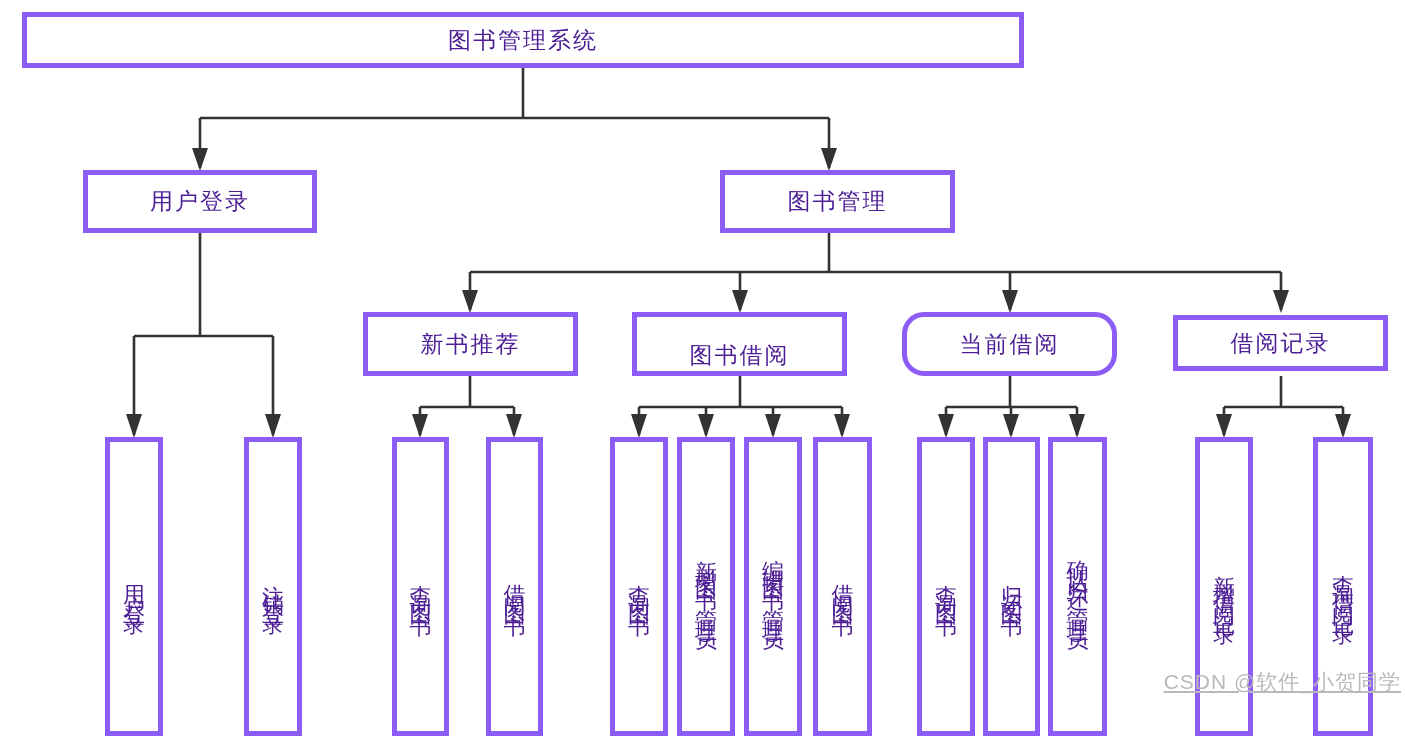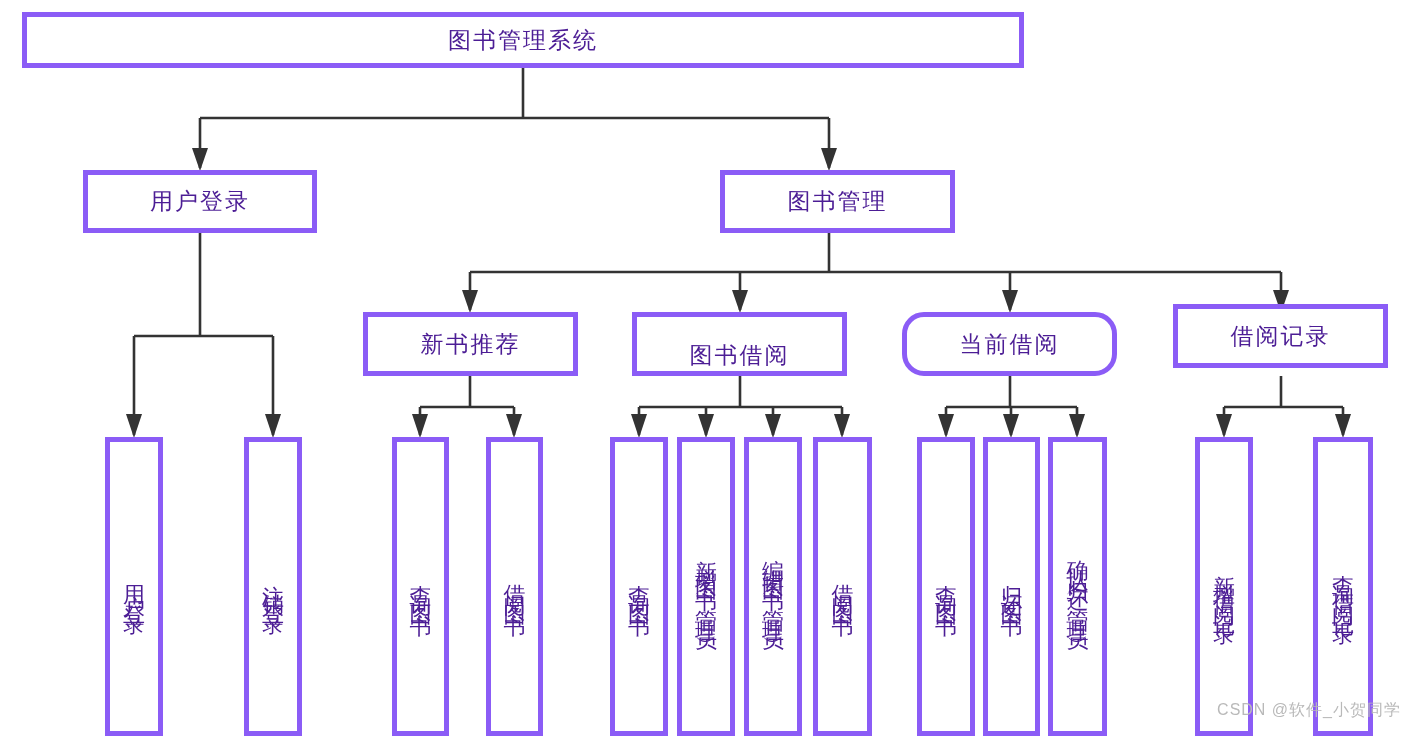--- a/index.html
+++ b/index.html
@@ -44,26 +44,27 @@
     writing-mode:vertical-rl;
     text-orientation:mixed;
     font-size:22px;
     letter-spacing:10px;
     line-height:1.1;
     white-space:nowrap;
   }
   .watermark{
     position:absolute;
     right:4px;
-    top:700px;
-    font-size:16px;
+    top:668px;
+    font-size:21px;
     color:#b9b9b9;
     letter-spacing:1px;
     z-index:2;
     white-space:nowrap;
+    text-decoration:underline;
   }
 </style>
 </head>
 <body>
 
 <div class="canvas">
 
   <svg class="wires" width="1405" height="747" viewBox="0 0 1405 747">
     <g stroke="#333333" stroke-width="2.6" fill="none">
 
@@ -150,21 +151,21 @@
 
   <div class="node" style="left:363px;top:312px;width:215px;height:64px;justify-content:center;">
     <span class="h-label">新书推荐</span>
   </div>
   <div class="node" style="left:632px;top:312px;width:215px;height:64px;align-items:flex-end;">
     <span class="h-label">图书借阅</span>
   </div>
   <div class="node" style="left:902px;top:312px;width:215px;height:64px;border-radius:22px;">
     <span class="h-label">当前借阅</span>
   </div>
-  <div class="node" style="left:1173px;top:304px;width:215px;height:64px;font-family:Liberation Serif, serif;">
+  <div class="node" style="left:1173px;top:315px;width:215px;height:56px;font-family:Liberation Serif, serif;">
     <span class="h-label">借阅记录</span>
   </div>
 
   <div class="node leaf" style="left:105px;">
     <span class="v-label">用户登录</span>
   </div>
   <div class="node leaf" style="left:244px;">
     <span class="v-label">注销登录</span>
   </div>
 

